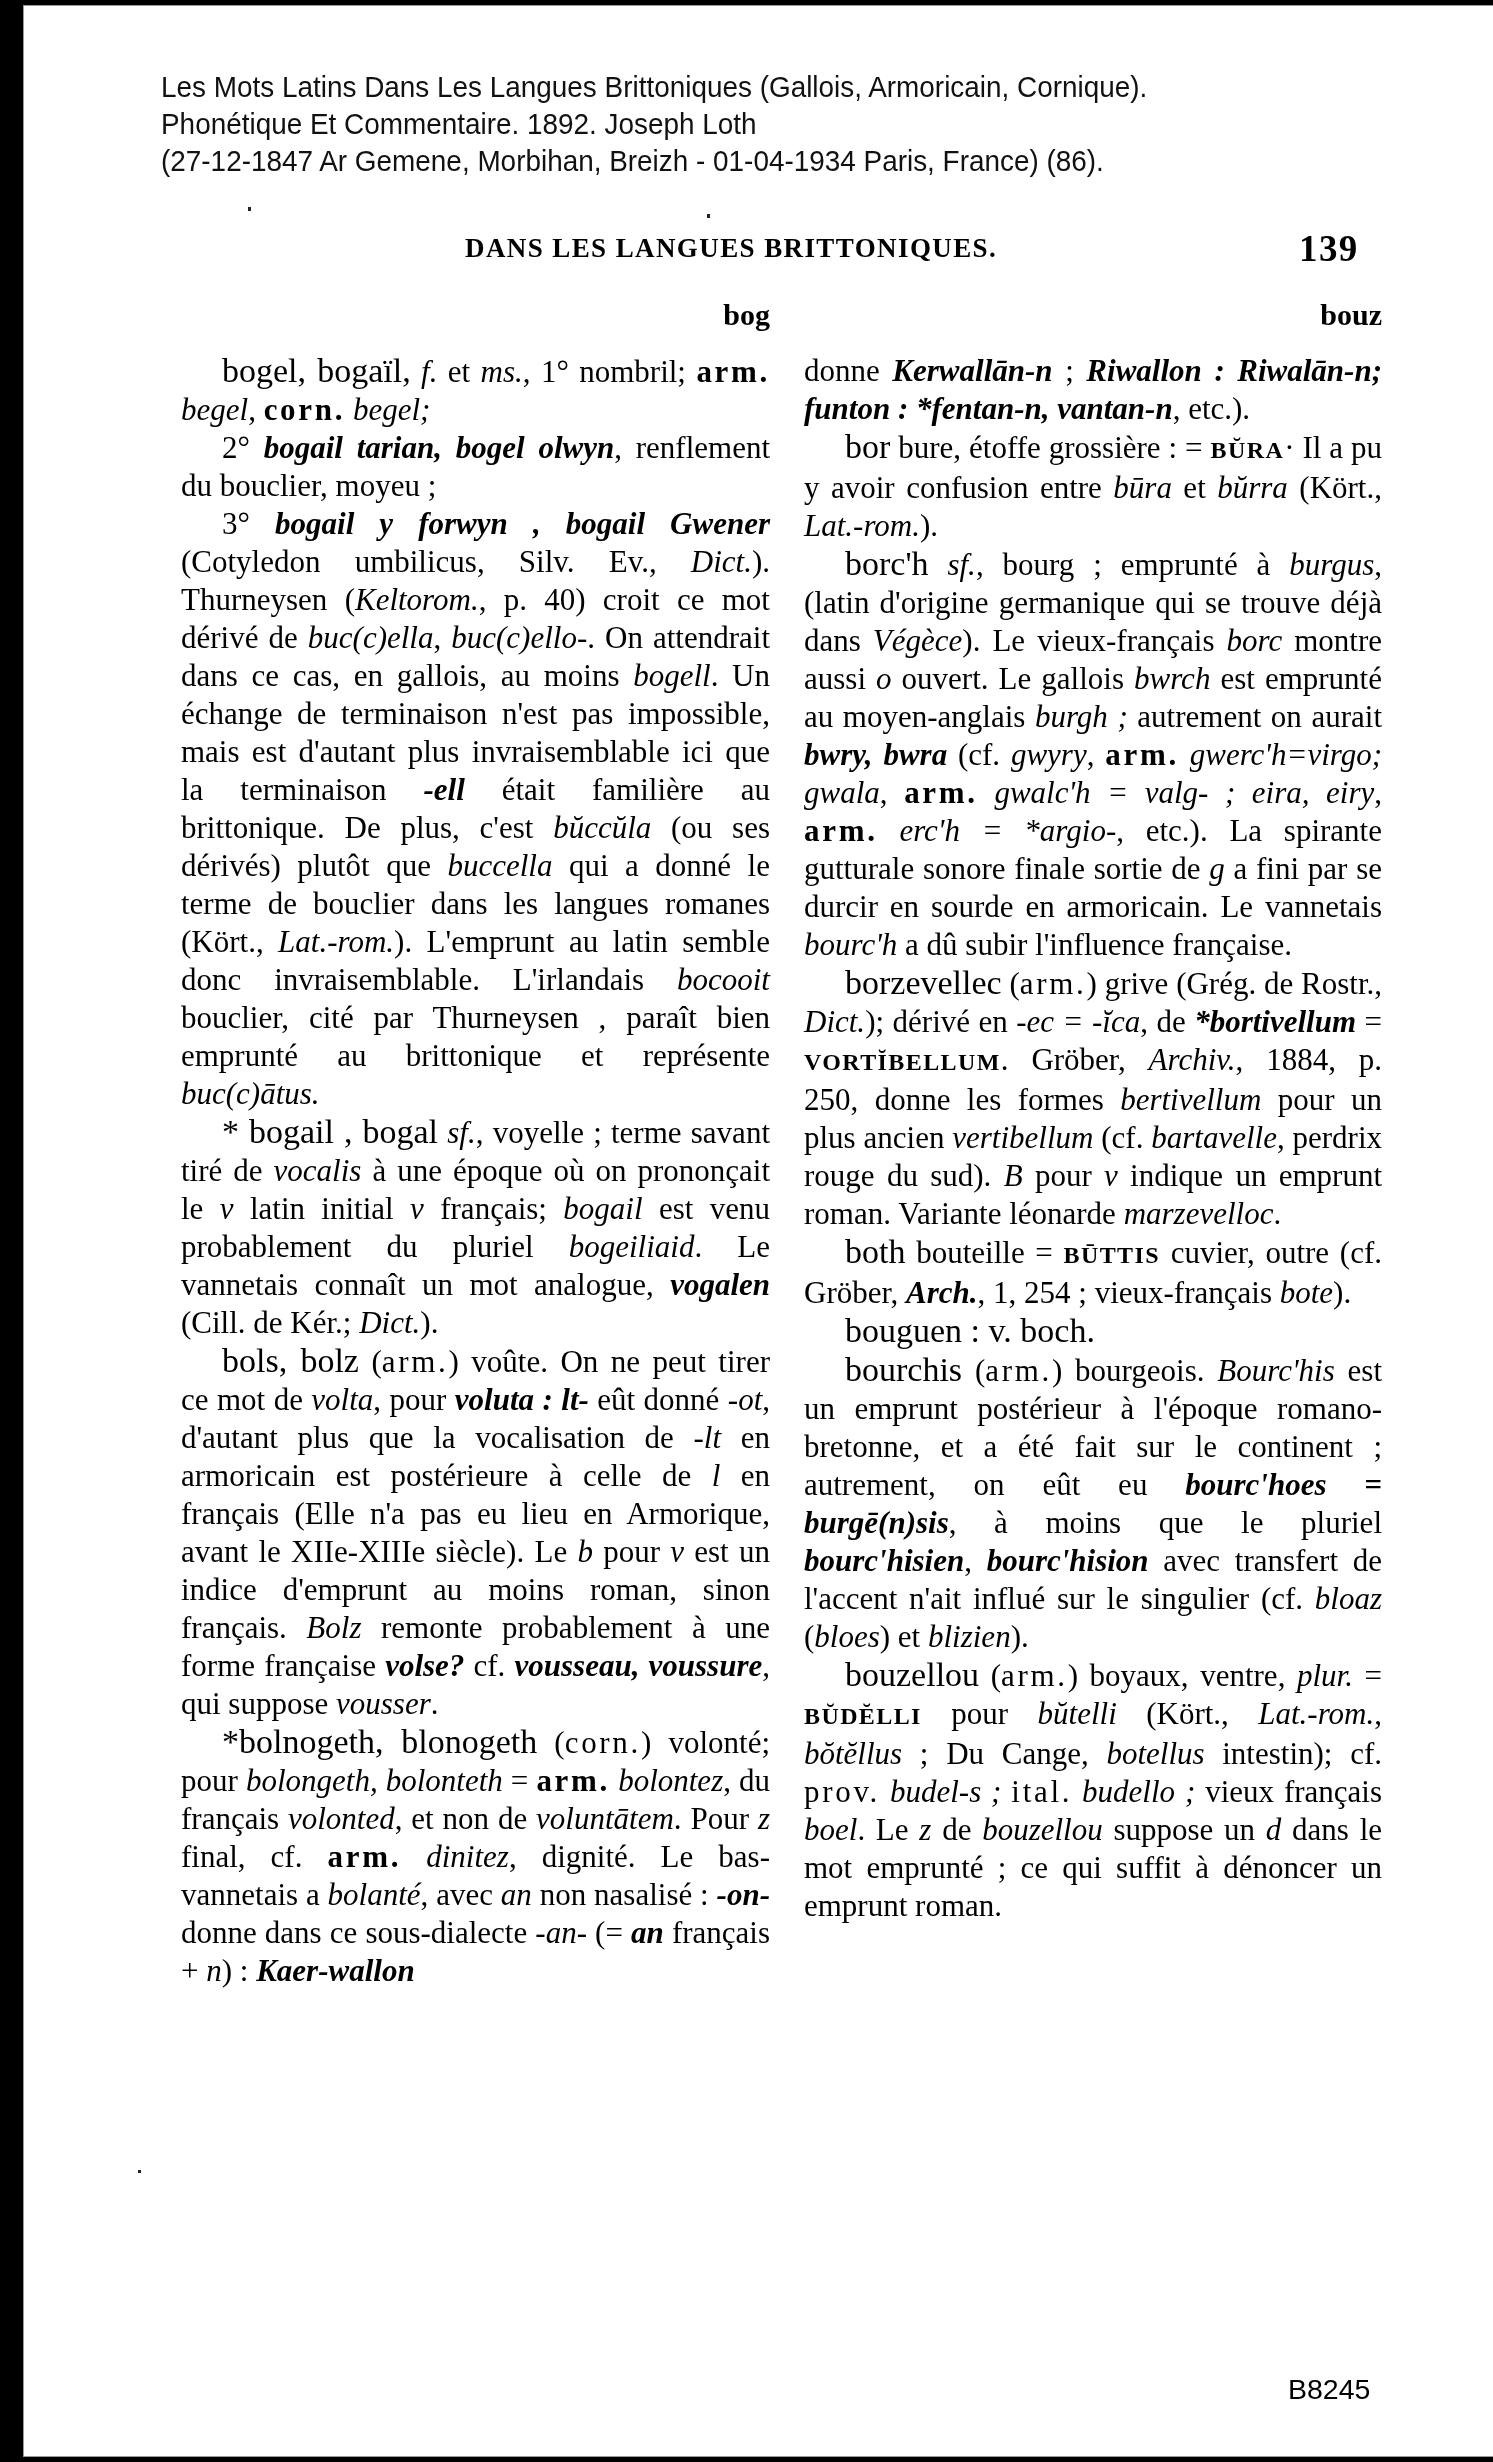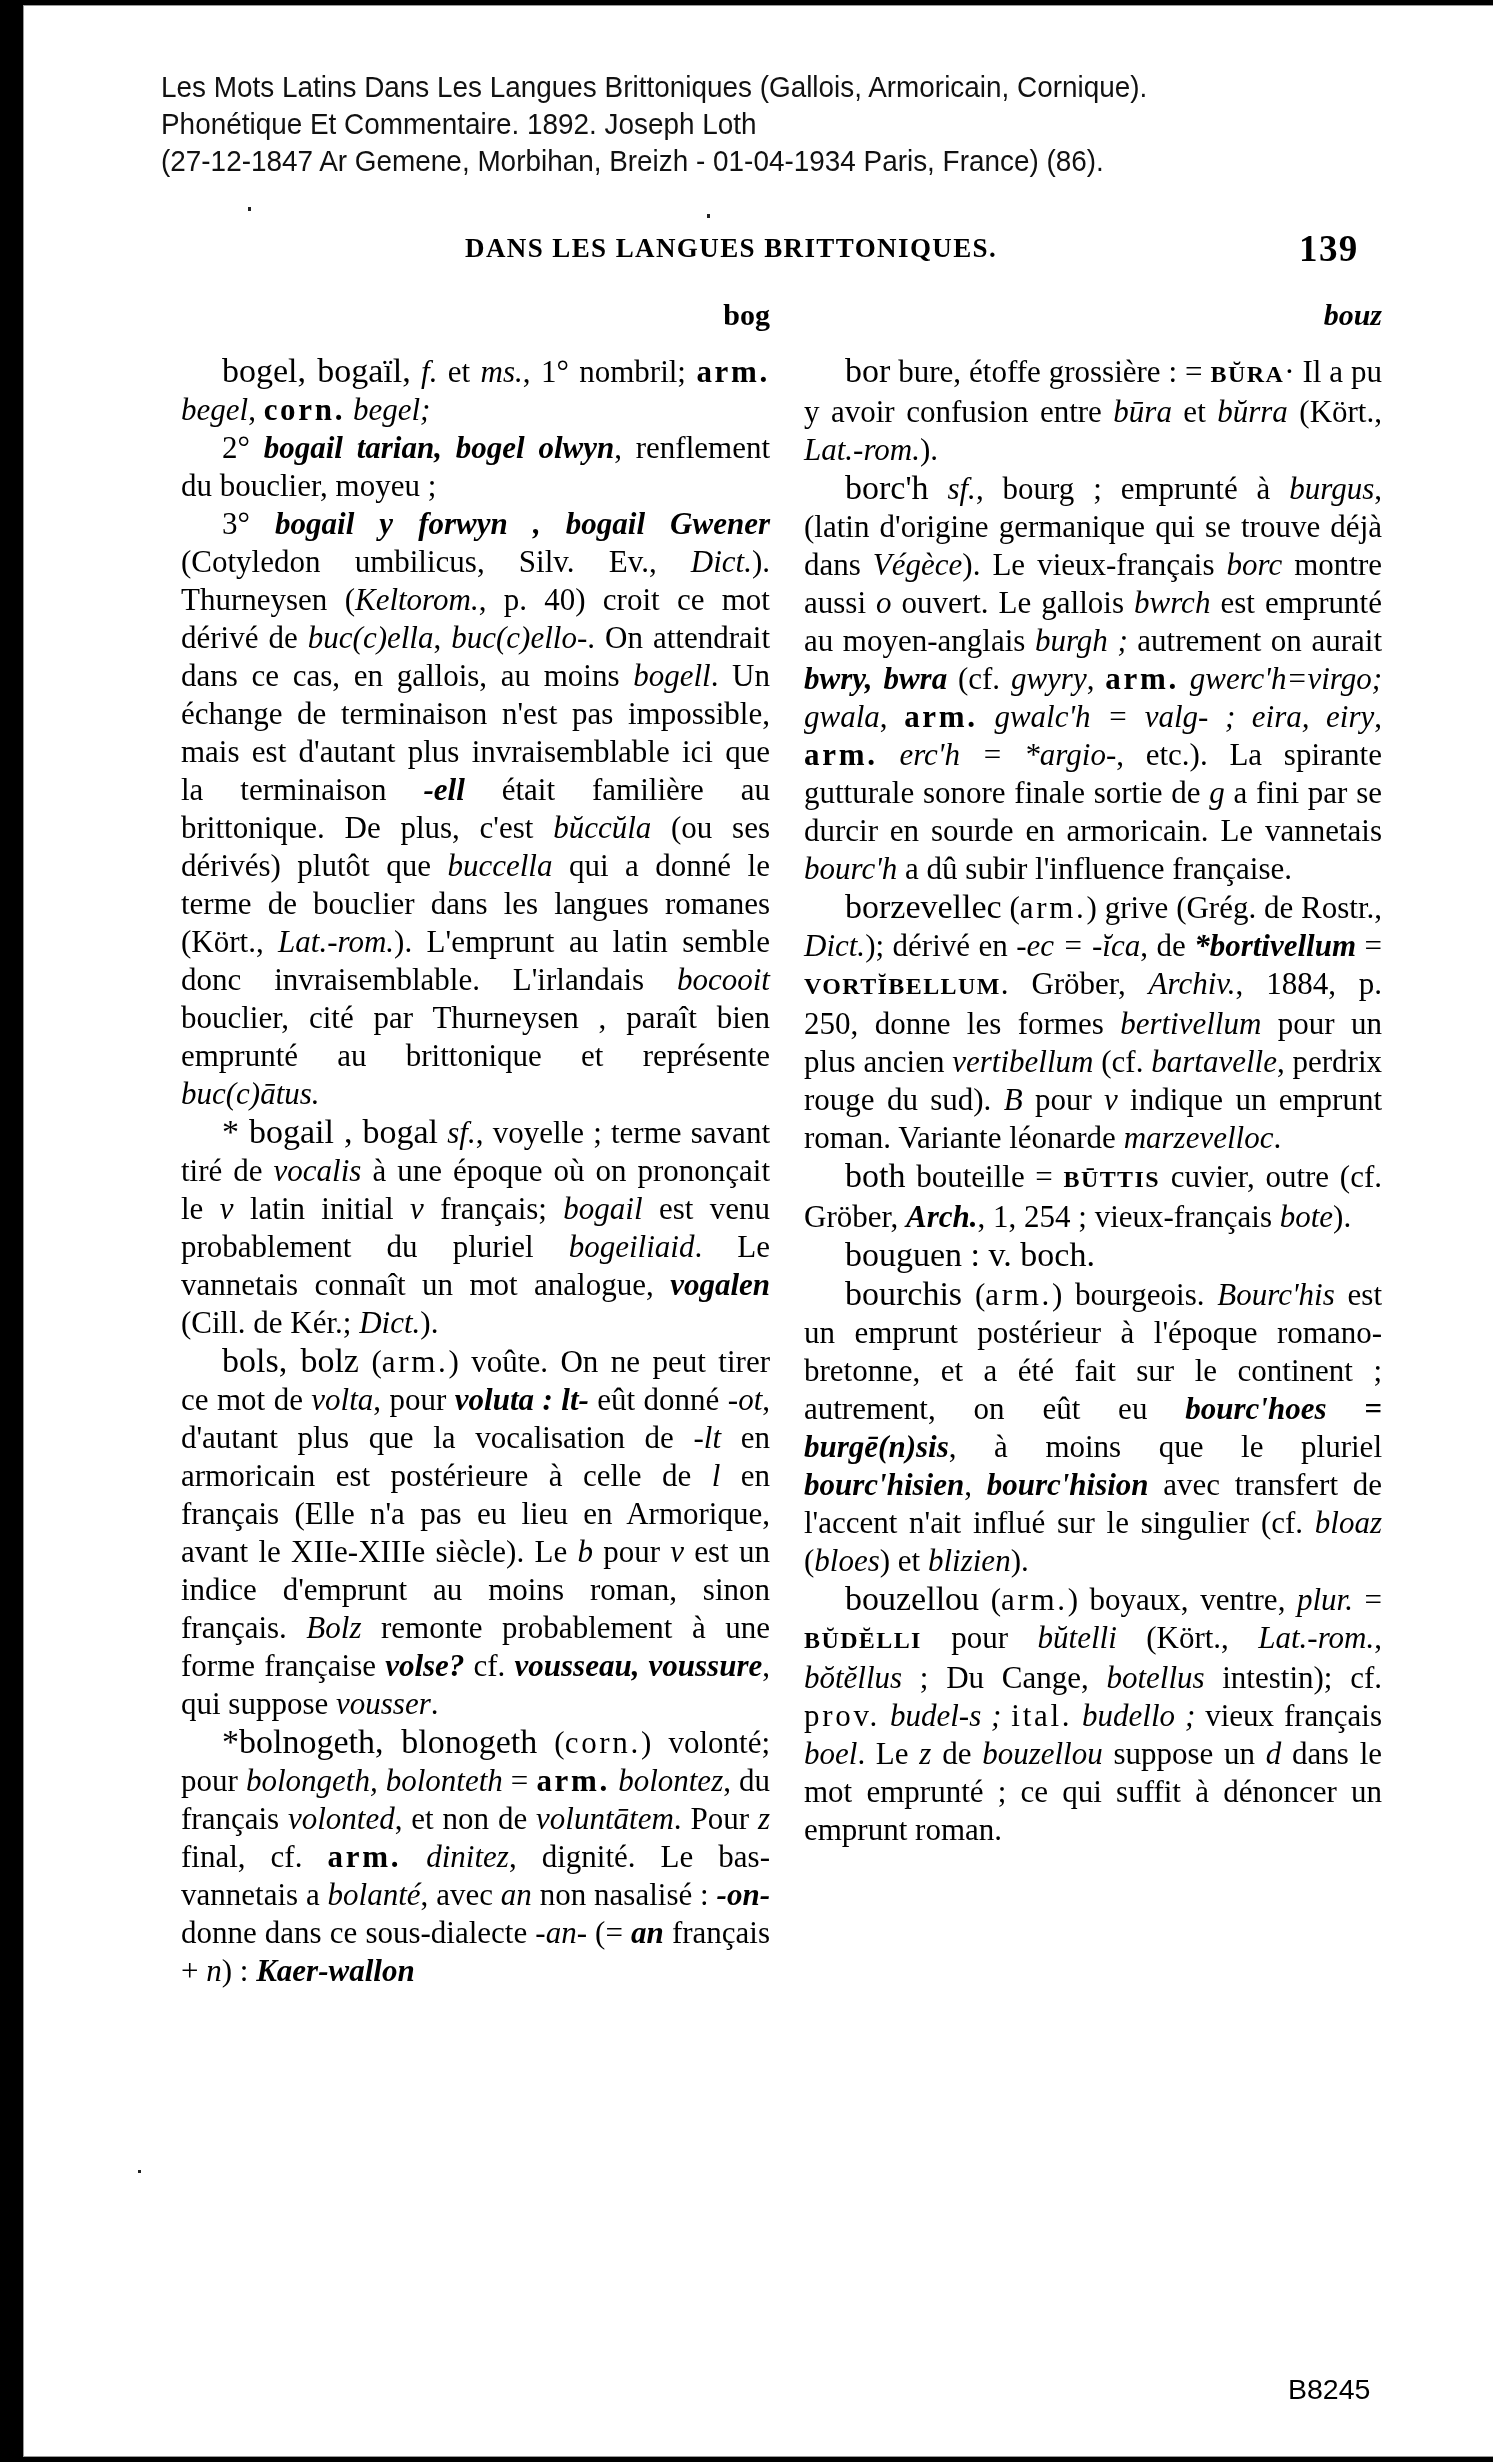--- a/index.html
+++ b/index.html
@@ -57,32 +57,33 @@
 
   <span class="dot" style="left:224px; top:201px;"></span>
   <span class="dot" style="left:683px; top:208px;"></span>
 
   <div class="running-head">
     <span class="title">DANS LES LANGUES BRITTONIQUES.</span>
     <span class="pageno">139</span>
   </div>
 
   <div class="col-head" style="left:157px; width:589px;">bog</div>
-  <div class="col-head" style="left:780px; width:578px;font-style:italic;">bouz</div>
+  <div class="col-head" style="left:780px; width:578px;">bouz</div>
 
   <div class="col left">
     <p><span class="hw">bogel, bogaïl,</span><i> f.</i><span> et </span><i>ms.</i><span>, 1° nombril; </span><span class="spaced">arm.</span><span> </span><i>begel</i><span>, </span><span class="spaced">corn.</span><span> </span><i>begel;</i></p>
     <p><span>2° </span><i style="font-weight:bold">bogail tarian, bogel olwyn</i><span>, renflement du bouclier, moyeu ;</span></p>
     <p><span>3° </span><i style="font-weight:bold">bogail y forwyn , bogail Gwener</i><span> (Cotyledon umbilicus, Silv. Ev., </span><i>Dict.</i><span>). Thurneysen (</span><i>Keltorom.</i><span>, p. 40) croit ce mot dérivé de </span><i>buc(c)ella</i><span>, </span><i>buc(c)ello-</i><span>. On attendrait dans ce cas, en gallois, au moins </span><i>bogell</i><span>. Un échange de terminaison n'est pas impossible, mais est d'autant plus invraisemblable ici que la terminaison </span><i style="font-weight:bold">-ell</i><span> était familière au brittonique. De plus, c'est </span><i>bŭccŭla</i><span> (ou ses dérivés) plutôt que </span><i>buccella</i><span> qui a donné le terme de bouclier dans les langues romanes (Kört., </span><i>Lat.-rom.</i><span>). L'emprunt au latin semble donc invraisemblable. L'irlandais </span><i>bocooit</i><span> bouclier, cité par Thurneysen , paraît bien emprunté au brittonique et représente </span><i>buc(c)ātus.</i></p>
     <p><span class="hw">* bogail , bogal</span><i> sf.</i><span>, voyelle ; terme savant tiré de </span><i>vocalis</i><span> à une époque où on prononçait le </span><i>v</i><span> latin initial </span><i>v</i><span> français; </span><i>bogail</i><span> est venu probablement du pluriel </span><i>bogeiliaid</i><span>. Le vannetais connaît un mot analogue, </span><i style="font-weight:bold">vogalen</i><span> (Cill. de Kér.; </span><i>Dict.</i><span>).</span></p>
     <p><span class="hw">bols, bolz</span><span> (</span><span class="spaced" style="font-weight:normal">arm.</span><span>) voûte. On ne peut tirer ce mot de </span><i>volta</i><span>, pour </span><i style="font-weight:bold">voluta : lt-</i><span> eût donné </span><i>-ot</i><span>, d'autant plus que la vocalisation de </span><i>-lt</i><span> en armoricain est postérieure à celle de </span><i>l</i><span> en français (Elle n'a pas eu lieu en Armorique, avant le XIIe-XIIIe siècle). Le </span><i>b</i><span> pour </span><i>v</i><span> est un indice d'emprunt au moins roman, sinon français. </span><i>Bolz</i><span> remonte probablement à une forme française </span><i style="font-weight:bold">volse?</i><span> cf. </span><i style="font-weight:bold">vousseau, voussure</i><span>, qui suppose </span><i>vousser</i><span>.</span></p>
     <p><span class="hw">*bolnogeth, blonogeth</span><span> (</span><span class="spaced" style="font-weight:normal">corn.</span><span>) volonté; pour </span><i>bolongeth, bolonteth</i><span> = </span><span class="spaced">arm.</span><span> </span><i>bolontez</i><span>, du français </span><i>volonted</i><span>, et non de </span><i>voluntātem</i><span>. Pour </span><i>z</i><span> final, cf. </span><span class="spaced">arm.</span><span> </span><i>dinitez</i><span>, dignité. Le bas-vannetais a </span><i>bolanté</i><span>, avec </span><i>an</i><span> non nasalisé : </span><i style="font-weight:bold">-on-</i><span> donne dans ce sous-dialecte </span><i>-an-</i><span> (= </span><i style="font-weight:bold">an</i><span> français + </span><i>n</i><span>) : </span><i style="font-weight:bold">Kaer-wallon</i></p>
   </div>
 
   <div class="col right">
+    <p class="cont"><span>donne </span><i style="font-weight:bold">Kerwallān-n</i><span> ; </span><i style="font-weight:bold">Riwallon : Riwalān-n; funton : *fentan-n, vantan-n</i><span>, etc.).</span></p>
     <p><span class="hw">bor</span><span> bure, étoffe grossière : = </span><span class="sc">BŬRA</span><span>· Il a pu y avoir confusion entre </span><i>būra</i><span> et </span><i>bŭrra</i><span> (Kört., </span><i>Lat.-rom.</i><span>).</span></p>
     <p><span class="hw">borc'h</span><i> sf.</i><span>, bourg ; emprunté à </span><i>burgus</i><span>, (latin d'origine germanique qui se trouve déjà dans </span><i>Végèce</i><span>). Le vieux-français </span><i>borc</i><span> montre aussi </span><i>o</i><span> ouvert. Le gallois </span><i>bwrch</i><span> est emprunté au moyen-anglais </span><i>burgh ;</i><span> autrement on aurait </span><i style="font-weight:bold">bwry, bwra</i><span> (cf. </span><i>gwyry</i><span>, </span><span class="spaced">arm.</span><span> </span><i>gwerc'h=virgo; gwala</i><span>, </span><span class="spaced">arm.</span><span> </span><i>gwalc'h = valg- ; eira, eiry</i><span>, </span><span class="spaced">arm.</span><span> </span><i>erc'h = *argio-</i><span>, etc.). La spirante gutturale sonore finale sortie de </span><i>g</i><span> a fini par se durcir en sourde en armoricain. Le vannetais </span><i>bourc'h</i><span> a dû subir l'influence française.</span></p>
     <p><span class="hw">borzevellec</span><span> (</span><span class="spaced" style="font-weight:normal">arm.</span><span>) grive (Grég. de Rostr., </span><i>Dict.</i><span>); dérivé en </span><i>-ec = -ĭca</i><span>, de </span><i style="font-weight:bold">*bortivellum</i><span> = </span><span class="sc">VORTĬBELLUM</span><span>. Gröber, </span><i>Archiv.</i><span>, 1884, p. 250, donne les formes </span><i>bertivellum</i><span> pour un plus ancien </span><i>vertibellum</i><span> (cf. </span><i>bartavelle</i><span>, perdrix rouge du sud). </span><i>B</i><span> pour </span><i>v</i><span> indique un emprunt roman. Variante léonarde </span><i>marzevelloc</i><span>.</span></p>
     <p><span class="hw">both</span><span> bouteille = </span><span class="sc">BŪTTIS</span><span> cuvier, outre (cf. Gröber, </span><i style="font-weight:bold">Arch.</i><span>, 1, 254 ; vieux-français </span><i>bote</i><span>).</span></p>
     <p><span class="hw">bouguen : v. boch.</span></p>
     <p><span class="hw">bourchis</span><span> (</span><span class="spaced" style="font-weight:normal">arm.</span><span>) bourgeois. </span><i>Bourc'his</i><span> est un emprunt postérieur à l'époque romano-bretonne, et a été fait sur le continent ; autrement, on eût eu </span><i style="font-weight:bold">bourc'hoes = burgē(n)sis</i><span>, à moins que le pluriel </span><i style="font-weight:bold">bourc'hisien</i><span>, </span><i style="font-weight:bold">bourc'hision</i><span> avec transfert de l'accent n'ait influé sur le singulier (cf. </span><i>bloaz</i><span> (</span><i>bloes</i><span>) et </span><i>blizien</i><span>).</span></p>
     <p><span class="hw">bouzellou</span><span> (</span><span class="spaced" style="font-weight:normal">arm.</span><span>) boyaux, ventre, </span><i>plur.</i><span> = </span><span class="sc">BŬDĔLLI</span><span> pour </span><i>bŭtelli</i><span> (Kört., </span><i>Lat.-rom.</i><span>, </span><i>bŏtĕllus</i><span> ; Du Cange, </span><i>botellus</i><span> intestin); cf. </span><span class="spaced" style="font-weight:normal">prov.</span><span> </span><i>budel-s ;</i><span> </span><span class="spaced" style="font-weight:normal">ital.</span><span> </span><i>budello ;</i><span> vieux français </span><i>boel</i><span>. Le </span><i>z</i><span> de </span><i>bouzellou</i><span> suppose un </span><i>d</i><span> dans le mot emprunté ; ce qui suffit à dénoncer un emprunt roman.</span></p>
   </div>
 
   <span class="dot" style="left:114px; top:2164px; width:2.7px; height:2.7px;"></span>

